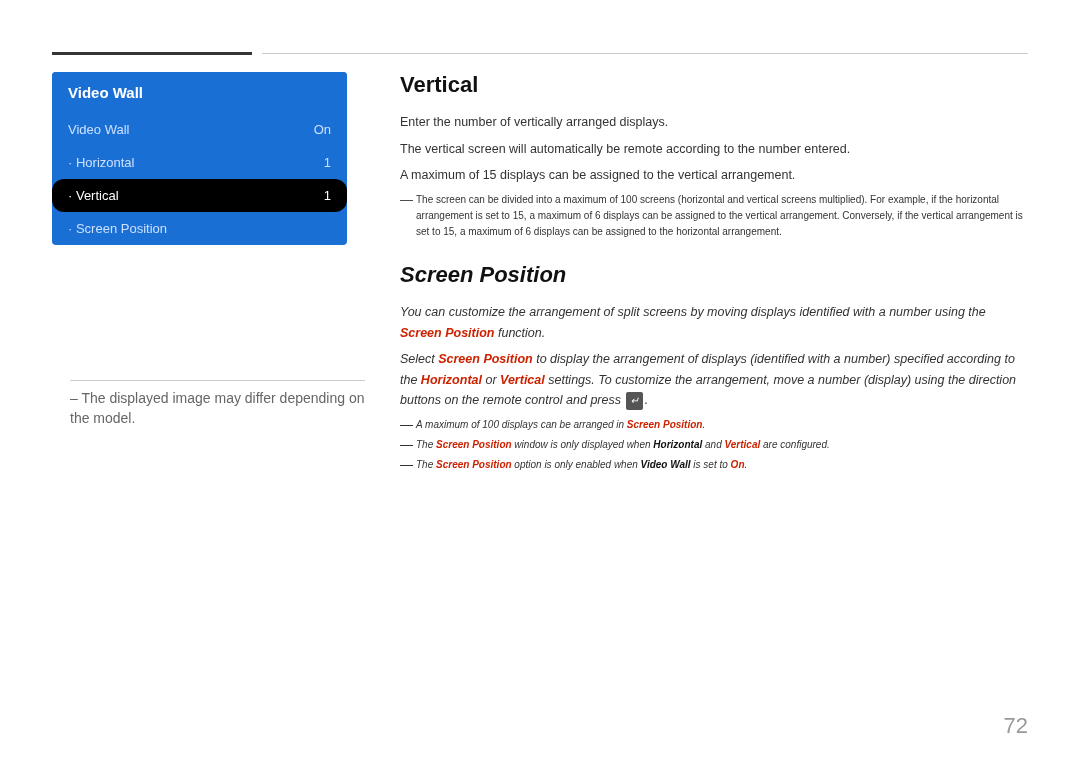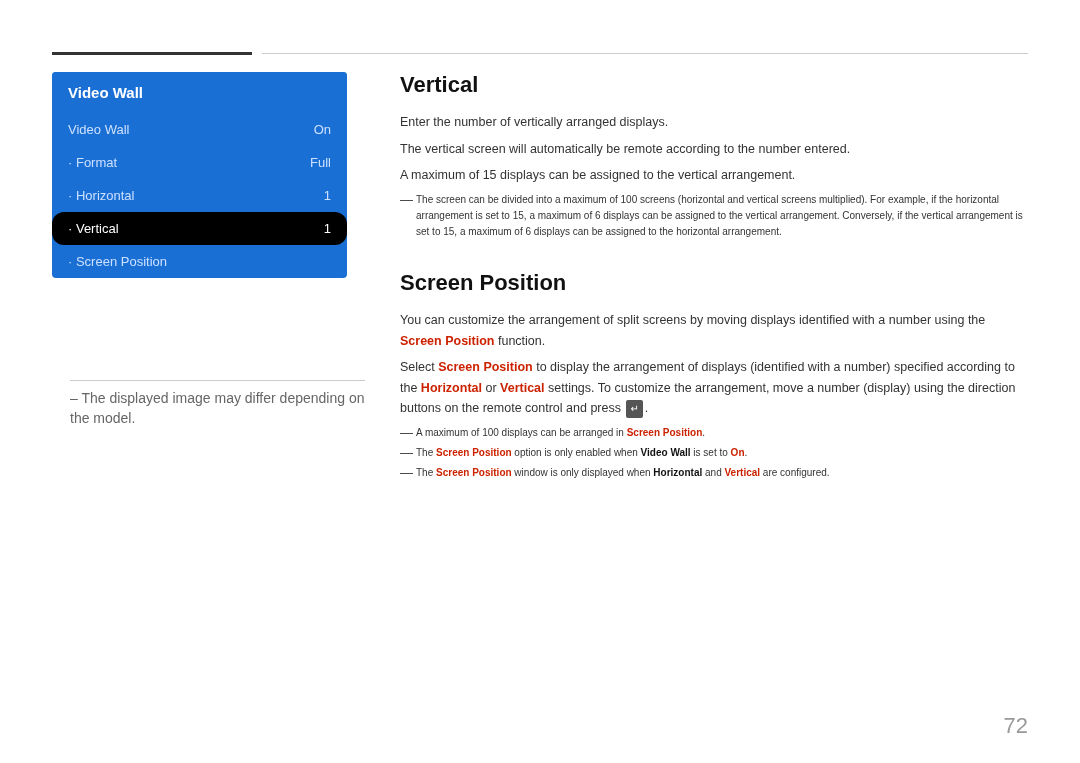--- a/index.html
+++ b/index.html
@@ -137,21 +137,22 @@
     .highlight-red {
       color: #cc2200;
       font-weight: bold;
     }
     .highlight-bold {
       font-weight: bold;
       color: #111;
     }
 
     .section-gap {
-      margin-top: 30px;
+      margin-top: 22px;
+      font-style: italic;
     }
 
     .enter-icon {
       display: inline-block;
       background: #555;
       color: #fff;
       font-size: 10px;
       padding: 1px 4px;
       border-radius: 2px;
       vertical-align: middle;
@@ -177,24 +178,20 @@
 </div>
 
 <div class="sidebar">
   <div class="sidebar-header">Video Wall</div>
 
   <div class="sidebar-item">
     <span class="sidebar-item-label">Video Wall</span>
     <span class="sidebar-item-value">On</span>
   </div>
 
-  <div class="sidebar-item">
-    <span class="sidebar-item-label">· Format</span>
-    <span class="sidebar-item-value">Full</span>
-  </div>
 
   <div class="sidebar-item">
     <span class="sidebar-item-label">· Horizontal</span>
     <span class="sidebar-item-value">1</span>
   </div>
 
   <div class="sidebar-item active">
     <span class="sidebar-item-label">· Vertical</span>
     <span class="sidebar-item-value">1</span>
   </div>
@@ -237,26 +234,26 @@
     </p>
 
     <div class="note-block">
       <p>
         <span>A maximum of 100 displays can be arranged in </span><span class="highlight-red">Screen Position</span><span>.</span>
       </p>
     </div>
 
     <div class="note-block">
       <p>
+        <span>The </span><span class="highlight-red">Screen Position</span><span> window is only displayed when </span><span class="highlight-bold">Horizontal</span><span> and </span><span class="highlight-red">Vertical</span><span> are configured.</span>
+      </p>
+    </div>
+
+    <div class="note-block">
+      <p>
         <span>The </span><span class="highlight-red">Screen Position</span><span> option is only enabled when </span><span class="highlight-bold">Video Wall</span><span> is set to </span><span class="highlight-red">On</span><span>.</span>
       </p>
     </div>
-
-    <div class="note-block">
-      <p>
-        <span>The </span><span class="highlight-red">Screen Position</span><span> window is only displayed when </span><span class="highlight-bold">Horizontal</span><span> and </span><span class="highlight-red">Vertical</span><span> are configured.</span>
-      </p>
-    </div>
   </div>
 
 </div>
 
 <div class="page-number">72</div>
 
 </body></html>

